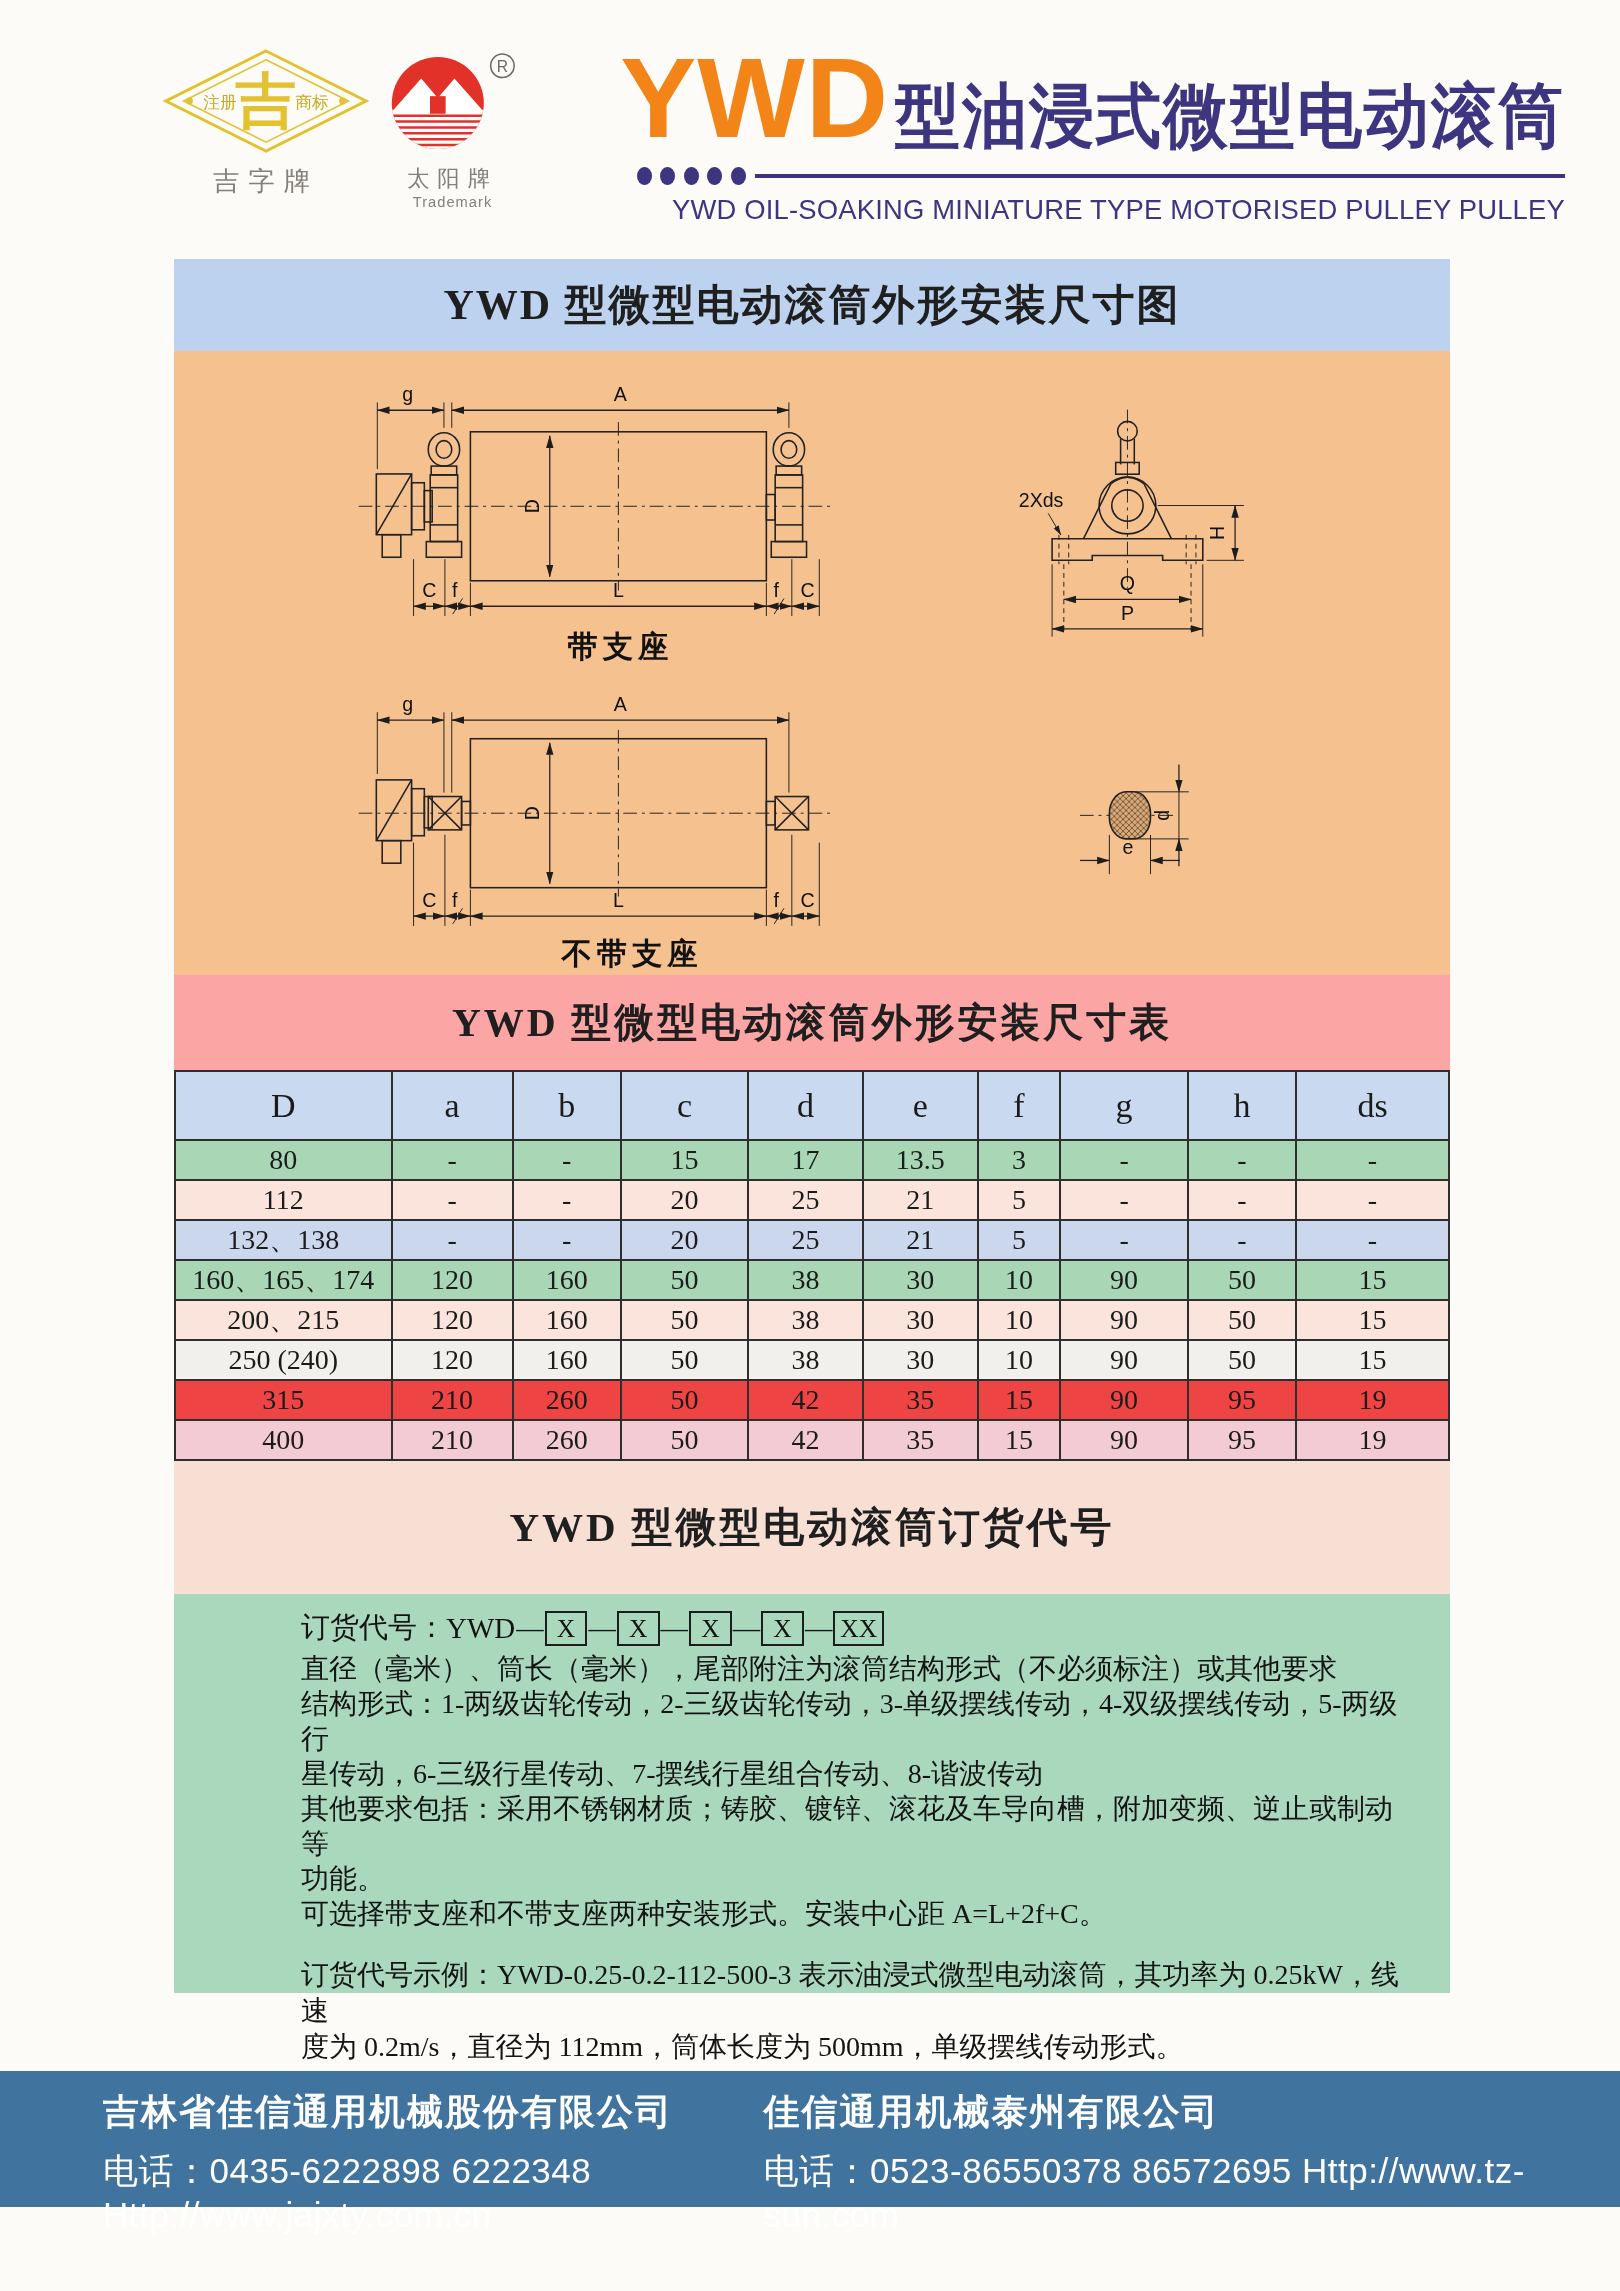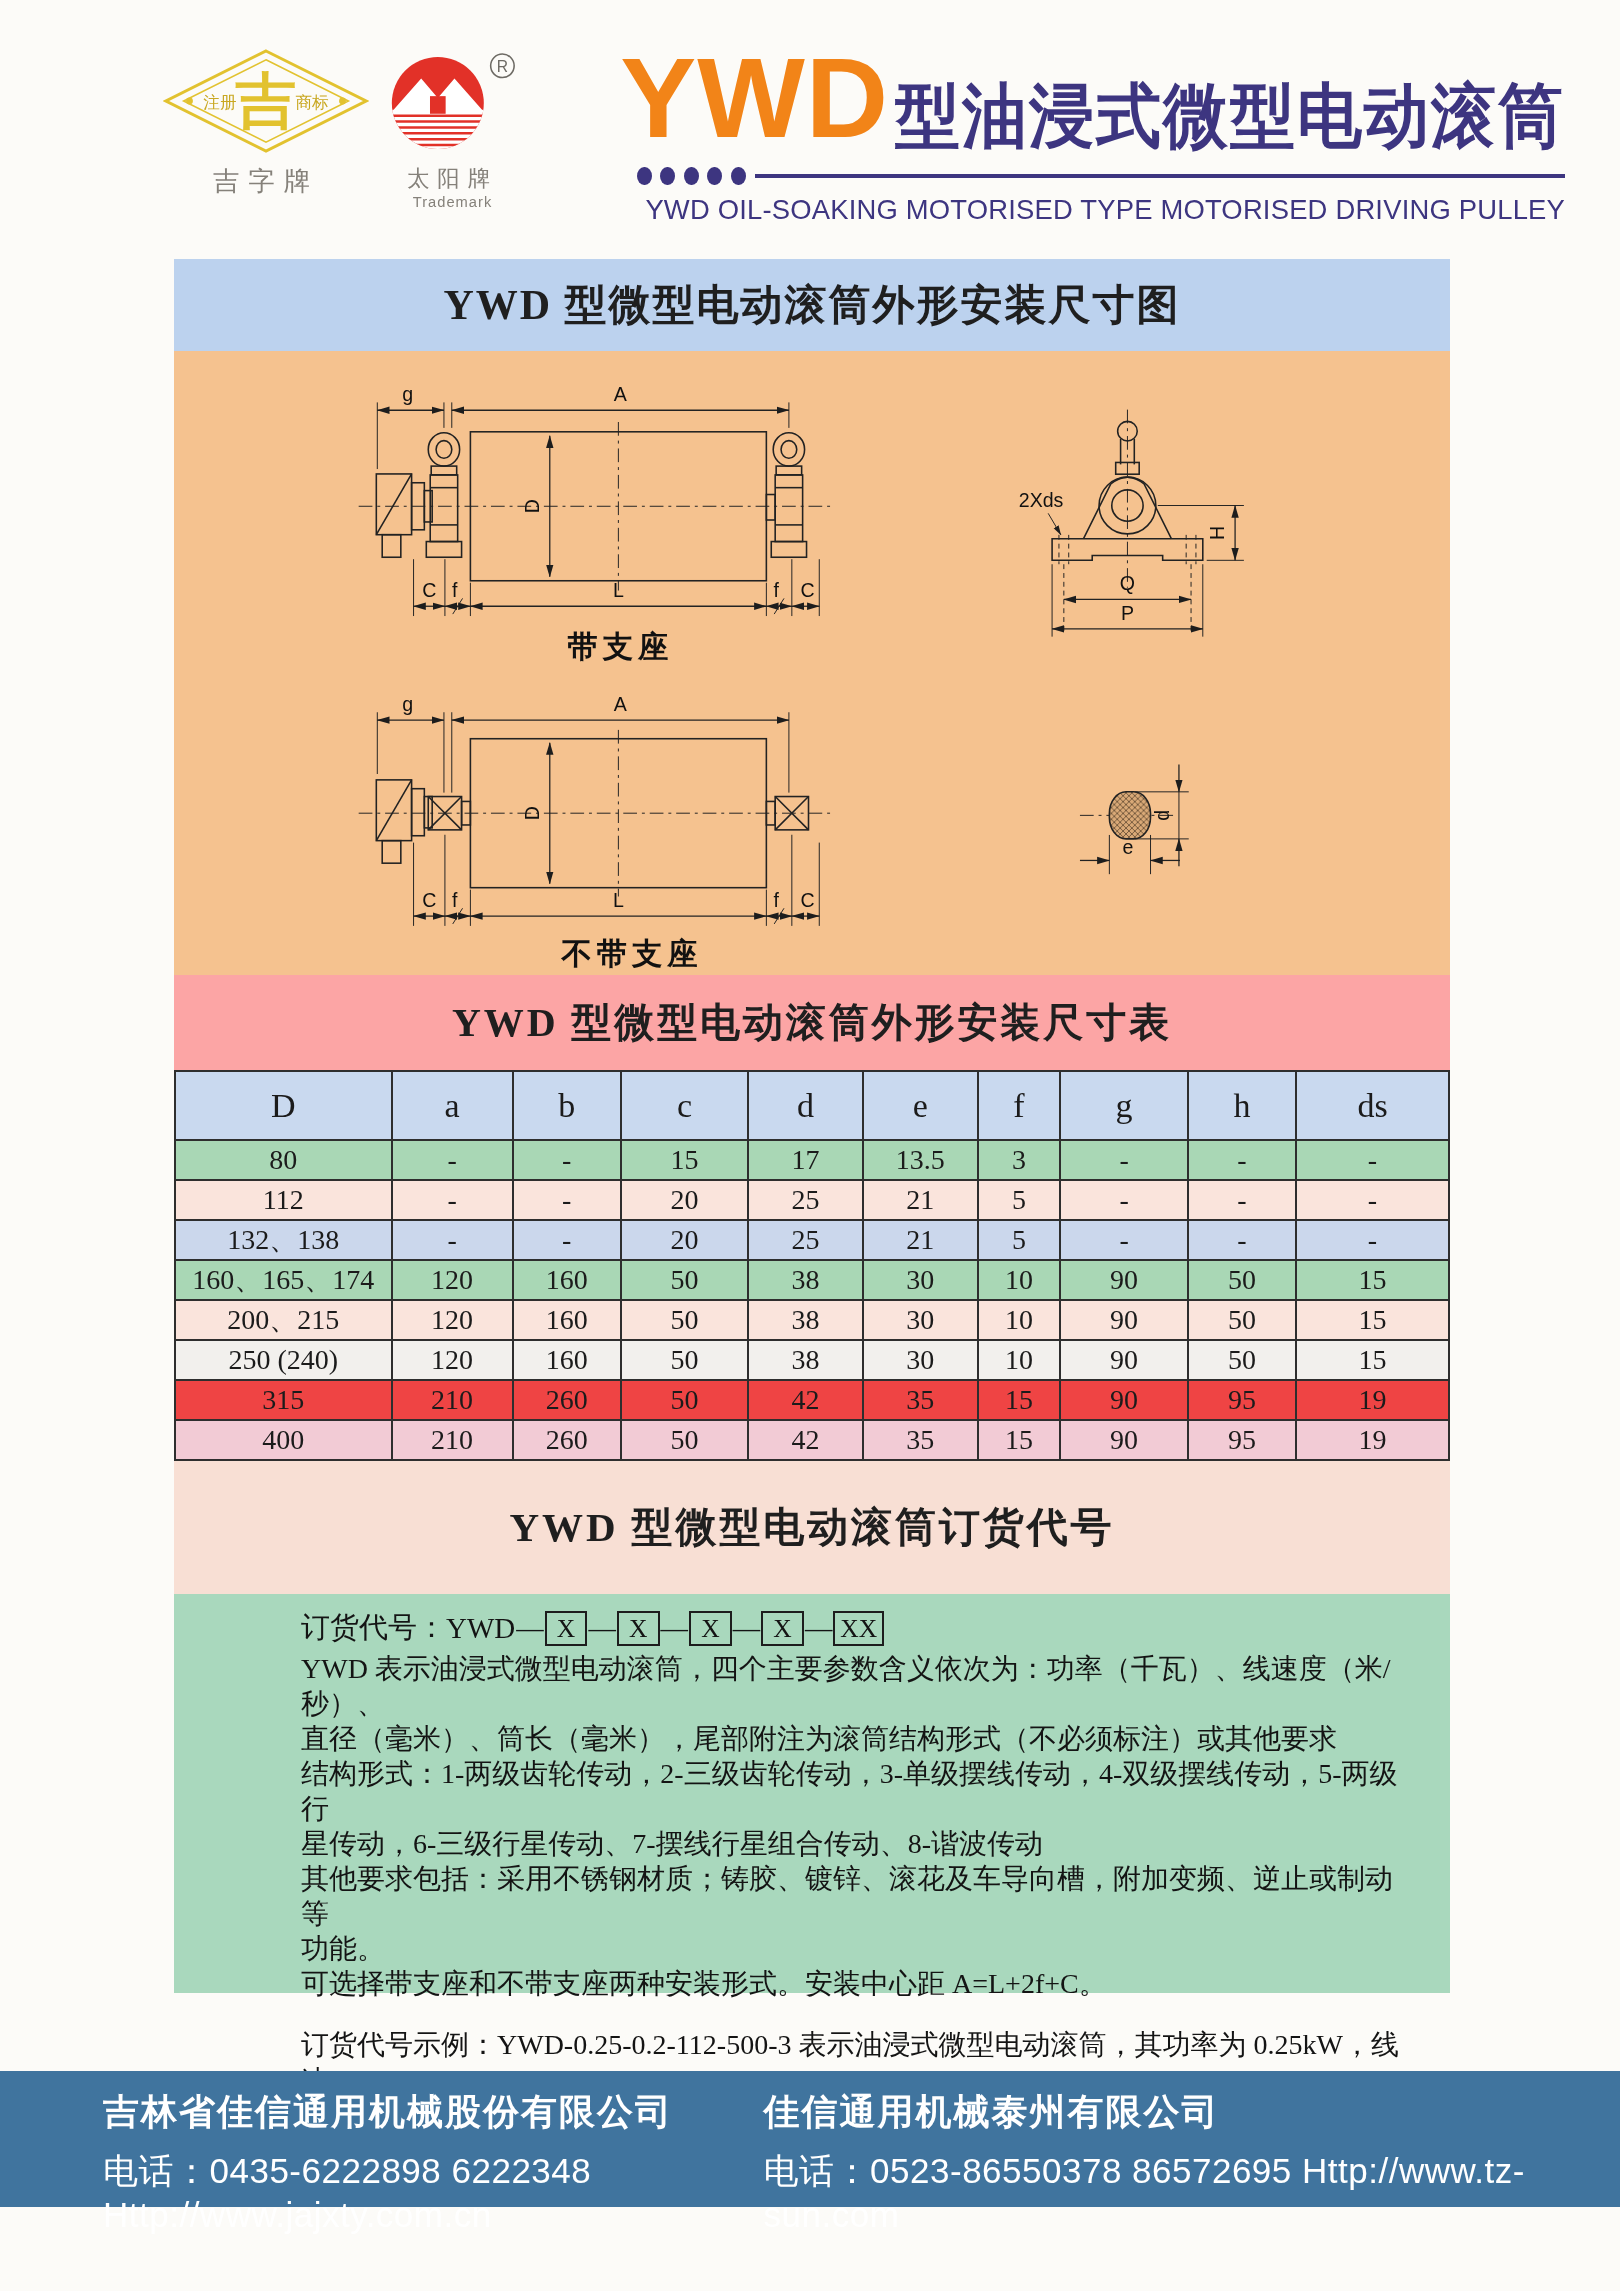--- a/index.html
+++ b/index.html
@@ -116,21 +116,21 @@
         <span class="title-cn">型油浸式微型电动滚筒</span>
       </div>
       <div class="deco-row">
         <span class="dot"></span>
         <span class="dot"></span>
         <span class="dot"></span>
         <span class="dot"></span>
         <span class="dot"></span>
         <div class="deco-line"></div>
       </div>
-      <div class="subtitle">YWD OIL-SOAKING MOTORISED TYPE MOTORISED DRIVING PULLEY</div>
+      <div class="subtitle">YWD OIL-SOAKING MINIATURE TYPE MOTORISED PULLEY PULLEY</div>
     </div>
   </div>
 
   <div class="stack">
 
     <div class="sec-blue">
       <div class="serif-title">YWD 型微型电动滚筒外形安装尺寸图</div>
     </div>
 
     <div class="sec-orange">
@@ -444,21 +444,20 @@
       <div class="serif-title">YWD 型微型电动滚筒订货代号</div>
     </div>
 
     <div class="sec-green">
       <div class="code-line">
         <span>订货代号：</span>
         <span>YWD</span>
         <span><span class="code-dash">—</span><span class="code-box">X</span><span class="code-dash">—</span><span class="code-box">X</span><span class="code-dash">—</span><span class="code-box">X</span><span class="code-dash">—</span><span class="code-box">X</span><span class="code-dash">—</span><span class="code-box">XX</span></span>
       </div>
       <div class="ord-par">
-          <p>YWD 表示油浸式微型电动滚筒，四个主要参数含义依次为：功率（千瓦）、线速度（米/秒）、</p>
           <p>直径（毫米）、筒长（毫米），尾部附注为滚筒结构形式（不必须标注）或其他要求</p>
           <p>结构形式：1-两级齿轮传动，2-三级齿轮传动，3-单级摆线传动，4-双级摆线传动，5-两级行</p>
           <p>星传动，6-三级行星传动、7-摆线行星组合传动、8-谐波传动</p>
           <p>其他要求包括：采用不锈钢材质；铸胶、镀锌、滚花及车导向槽，附加变频、逆止或制动等</p>
           <p>功能。</p>
           <p>可选择带支座和不带支座两种安装形式。安装中心距 A=L+2f+C。</p>
         </div>
       <div class="ord-example">
           <p>订货代号示例：YWD-0.25-0.2-112-500-3 表示油浸式微型电动滚筒，其功率为 0.25kW，线速</p>
           <p>度为 0.2m/s，直径为 112mm，筒体长度为 500mm，单级摆线传动形式。</p>

